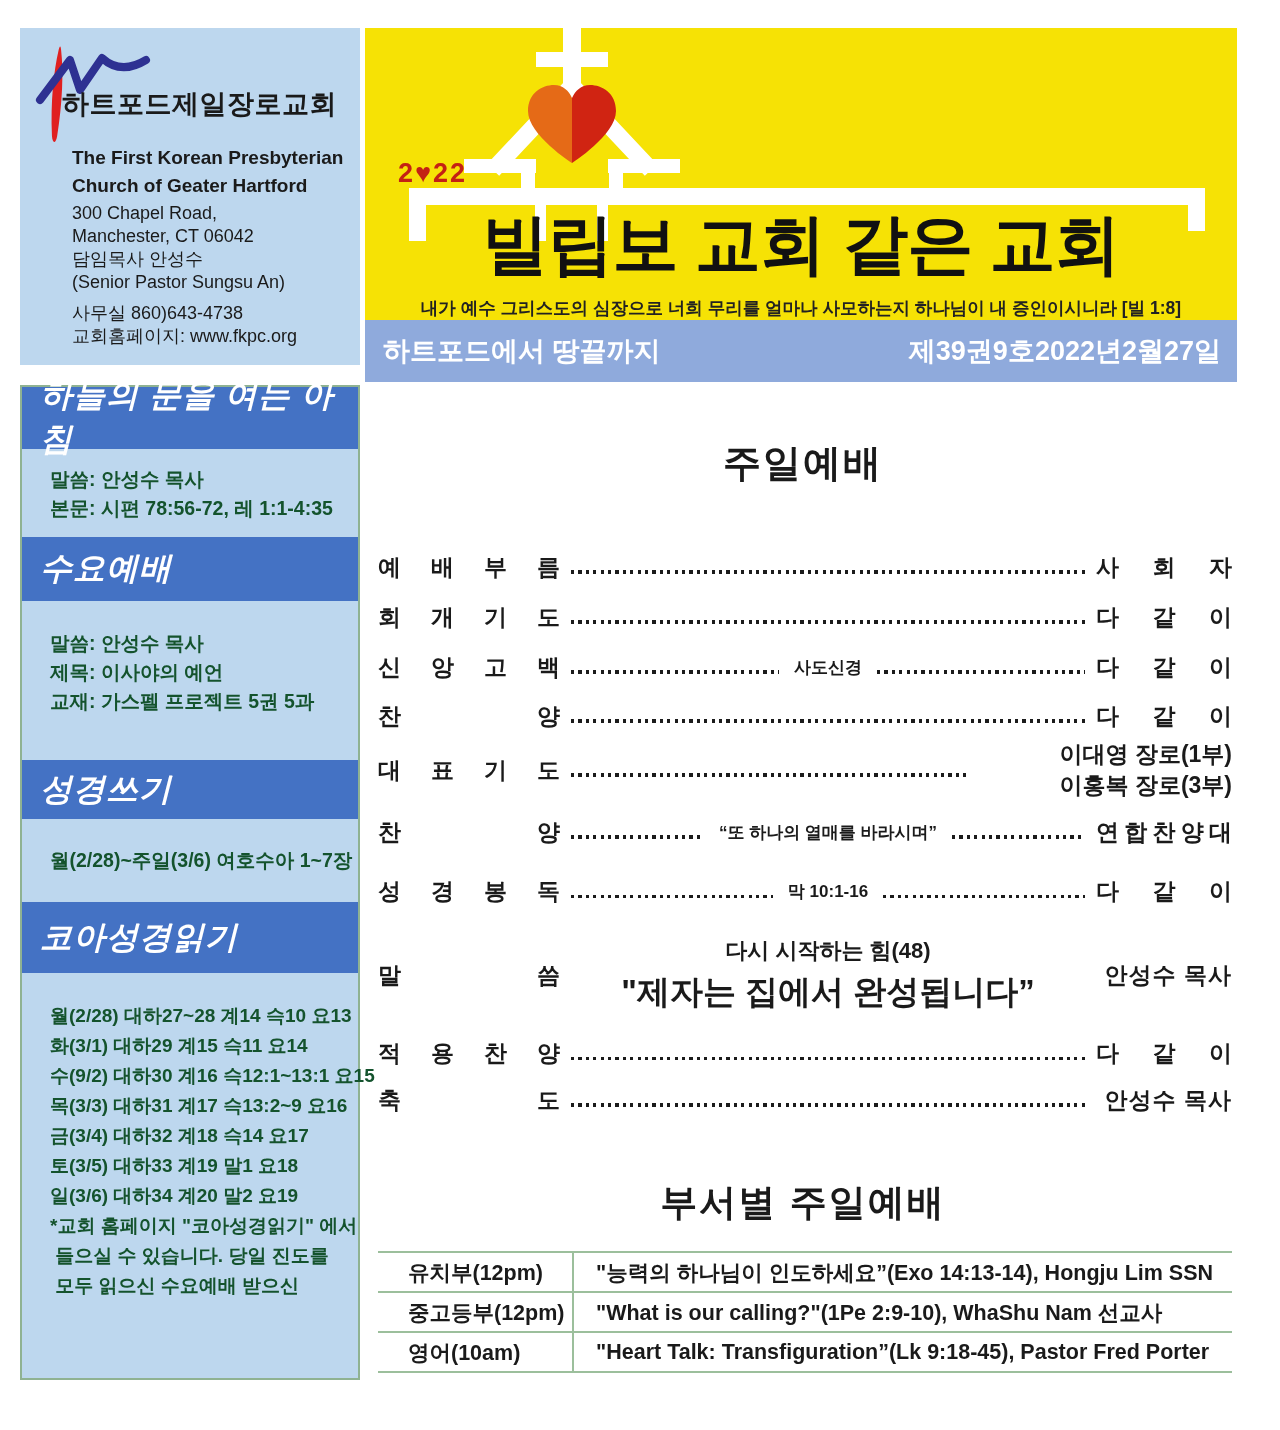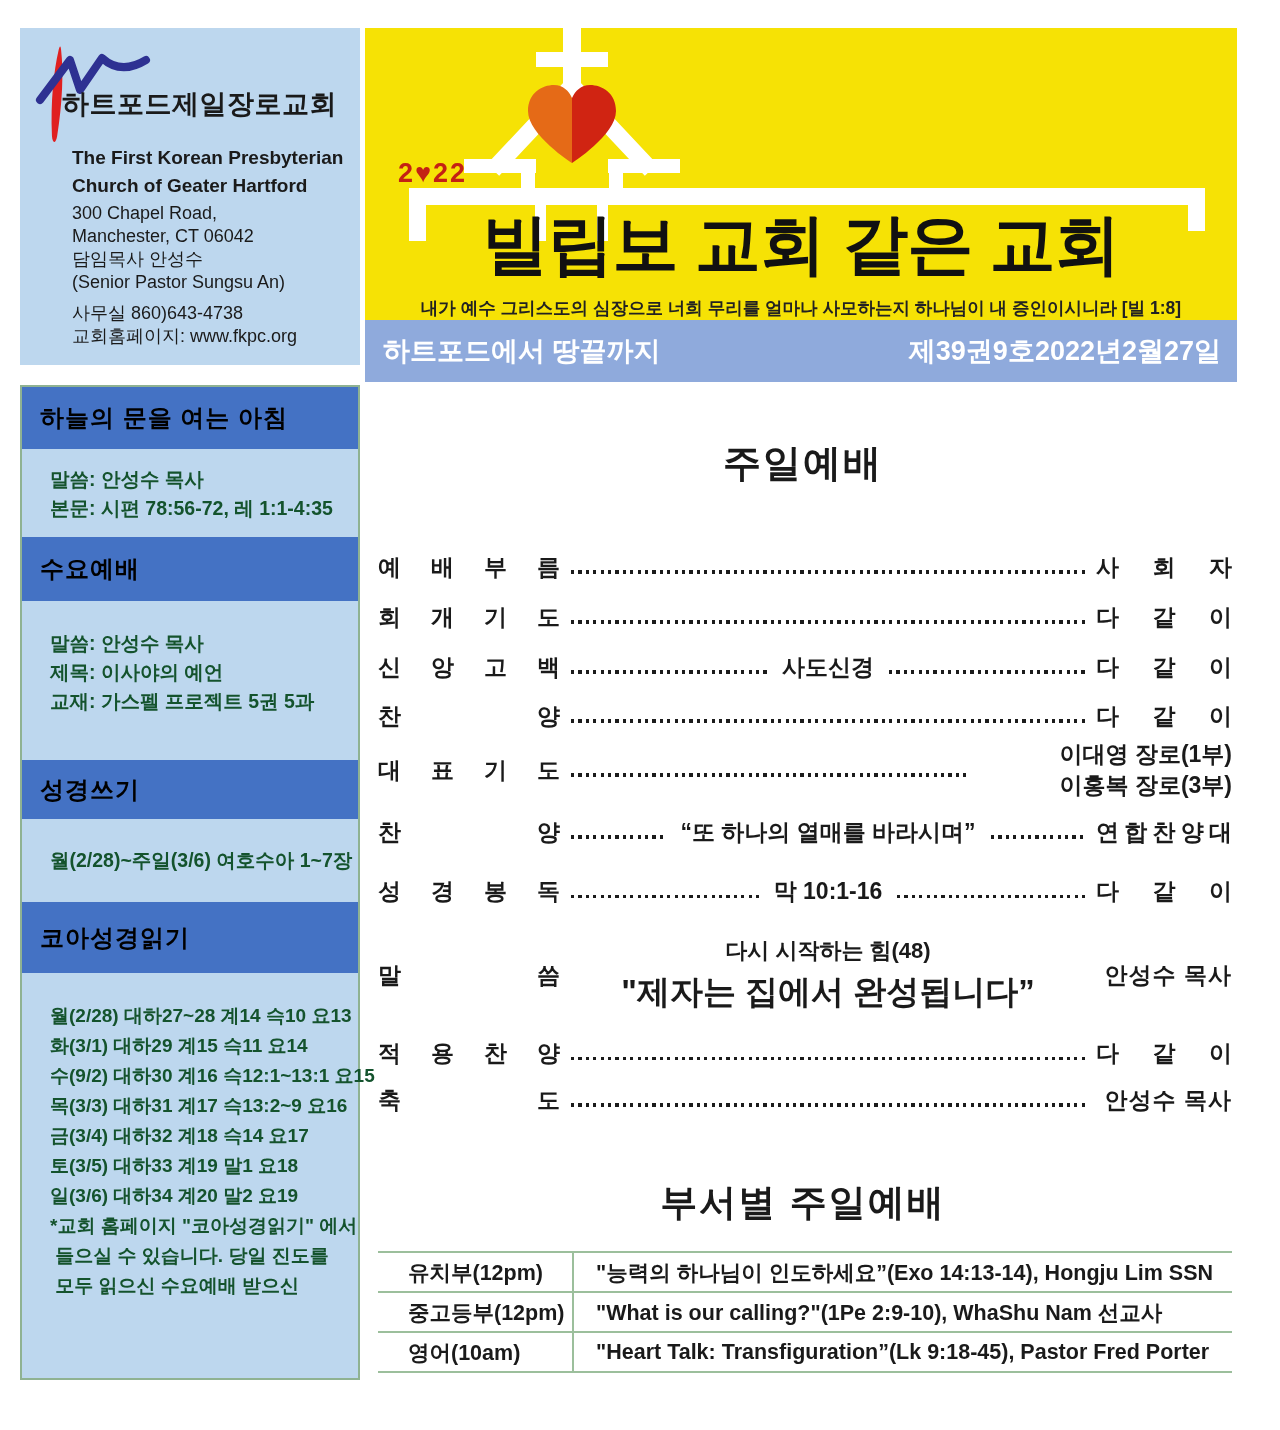--- a/index.html
+++ b/index.html
@@ -15,22 +15,22 @@
   
   .sb-top{left:20px;top:28px;width:340px;height:337px;background:var(--light_blue);}
   .sb-logo{left:14px;top:12px;width:120px;height:115px;}
   .kr-name{left:42px;top:58px;font-size:27px;font-weight:bold;letter-spacing:.5px;font-family:"Liberation Serif","DejaVu Serif",serif;}
   .en-name{left:52px;top:116px;font-size:19px;font-weight:bold;line-height:28px;}
   .addr{left:52px;top:174px;font-size:18px;line-height:23px;}
   .contact{left:52px;top:274px;font-size:18px;line-height:23px;}
 
   .sb-sections{left:20px;top:385px;width:340px;height:995px;background:var(--light_blue);
                border:2px solid var(--border_green);}
-  .sb-bar{background:var(--header_blue);color:#000000;font-weight:bold;font-size:24px;
-          padding-left:18px;display:flex;align-items:center;letter-spacing:1px;}
+  .sb-bar{background:var(--header_blue);color:#ffffff;font-weight:bold;font-size:32px;
+          padding-left:18px;display:flex;align-items:center;letter-spacing:1px;font-style:italic;}
   .sb-content{padding-left:28px;font-weight:bold;font-size:19.5px;color:#14532d;}
   .sb-line{line-height:29px;}
   .koa-line{line-height:30px;white-space:pre;font-size:19px;}
 
   
   .masthead{left:365px;top:28px;width:872px;height:292px;background:var(--yellow);overflow:hidden;}
   .mh-year{left:33px;top:130px;color:var(--red);font-size:27px;font-weight:bold;letter-spacing:2px;}
   .mh-title{left:0;right:0;top:172px;text-align:center;font-size:66px;font-weight:800;
             letter-spacing:-1px;color:#111;white-space:nowrap;}
   .mh-verse{left:0;right:0;top:268px;text-align:center;font-size:17.5px;font-weight:bold;color:#222;}
@@ -41,21 +41,21 @@
 
   
   .sunday-title{left:370px;top:438px;width:866px;text-align:center;font-size:38px;
                 font-weight:bold;letter-spacing:2px;}
   .worship{left:378px;top:542px;width:854px;}
   .wrow{display:flex;align-items:center;}
   .wlabel{width:182px;flex-shrink:0;font-size:23px;font-weight:bold;}
   .wright{width:136px;flex-shrink:0;font-size:23px;font-weight:bold;}
   .wright-plain{width:136px;flex-shrink:0;font-size:23px;font-weight:bold;text-align:right;letter-spacing:1px;white-space:nowrap;}
   .wright-wide{width:250px;flex-shrink:0;font-size:23px;font-weight:bold;text-align:right;line-height:31px;white-space:nowrap;}
-  .wcenter{font-size:23px;font-weight:bold;white-space:nowrap;padding:0 4px;}
+  .wcenter{font-size:17px;font-weight:bold;white-space:nowrap;padding:0 4px;}
   .leader{flex:1;height:3.4px;margin:0 11px;transform:translateY(5px);
           background-image:repeating-linear-gradient(90deg,#1b1b1b 0 3.2px,transparent 3.2px 7.4px);}
   .sermon-center{flex:1;text-align:center;}
   .sermon-sub{font-size:22px;font-weight:bold;}
   .sermon-main{font-size:33px;font-weight:800;margin-top:4px;white-space:nowrap;}
   [data-justify]{display:flex;justify-content:space-between;}
 
   
   .dept-title{left:370px;top:1178px;width:866px;text-align:center;font-size:37px;
               font-weight:bold;letter-spacing:2px;}

